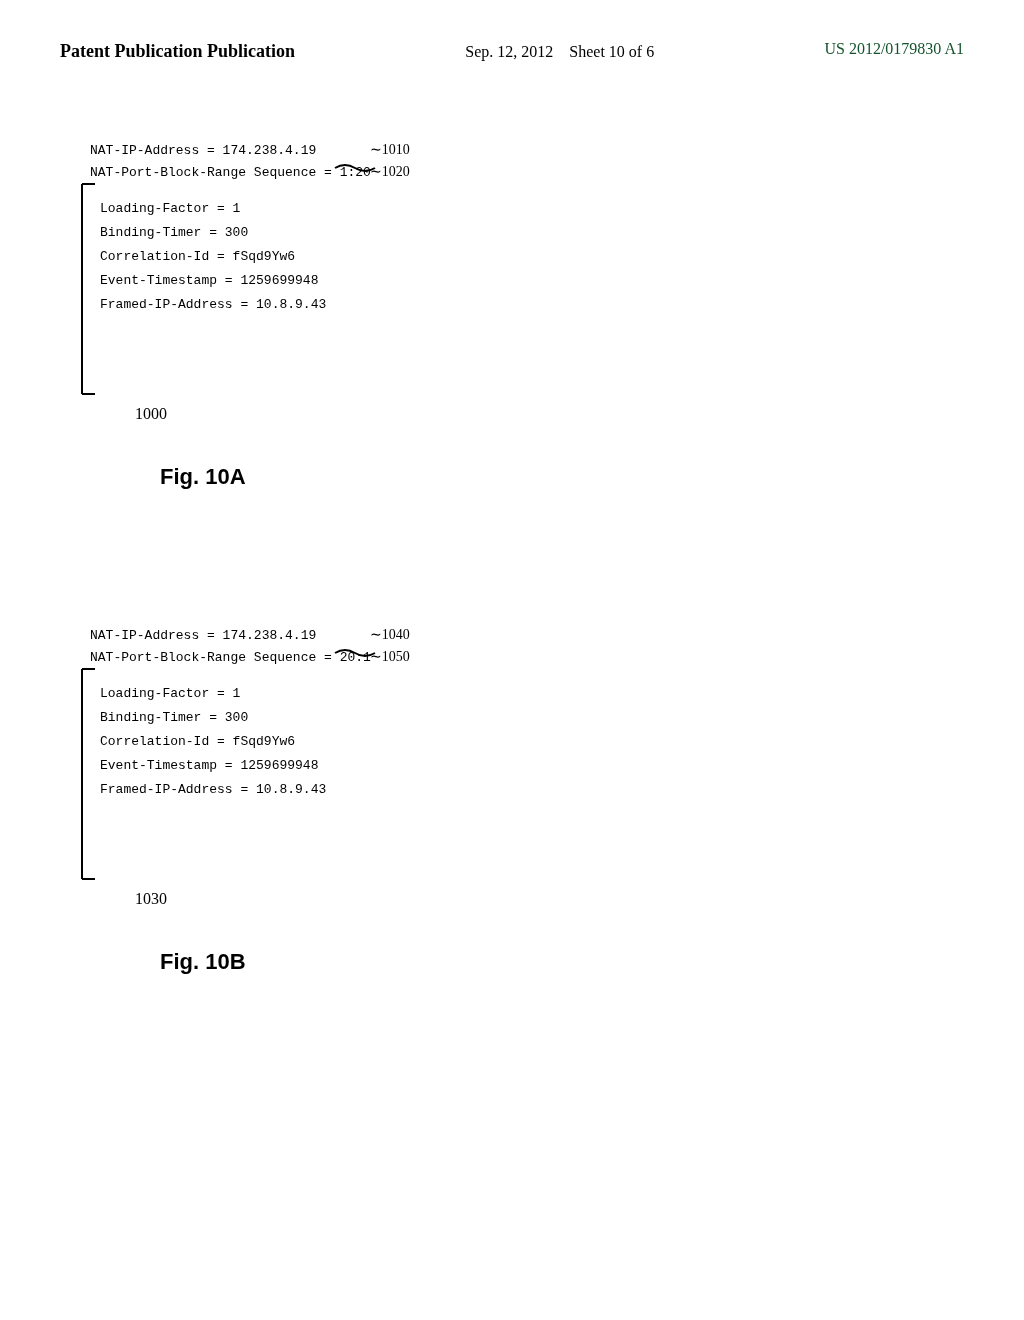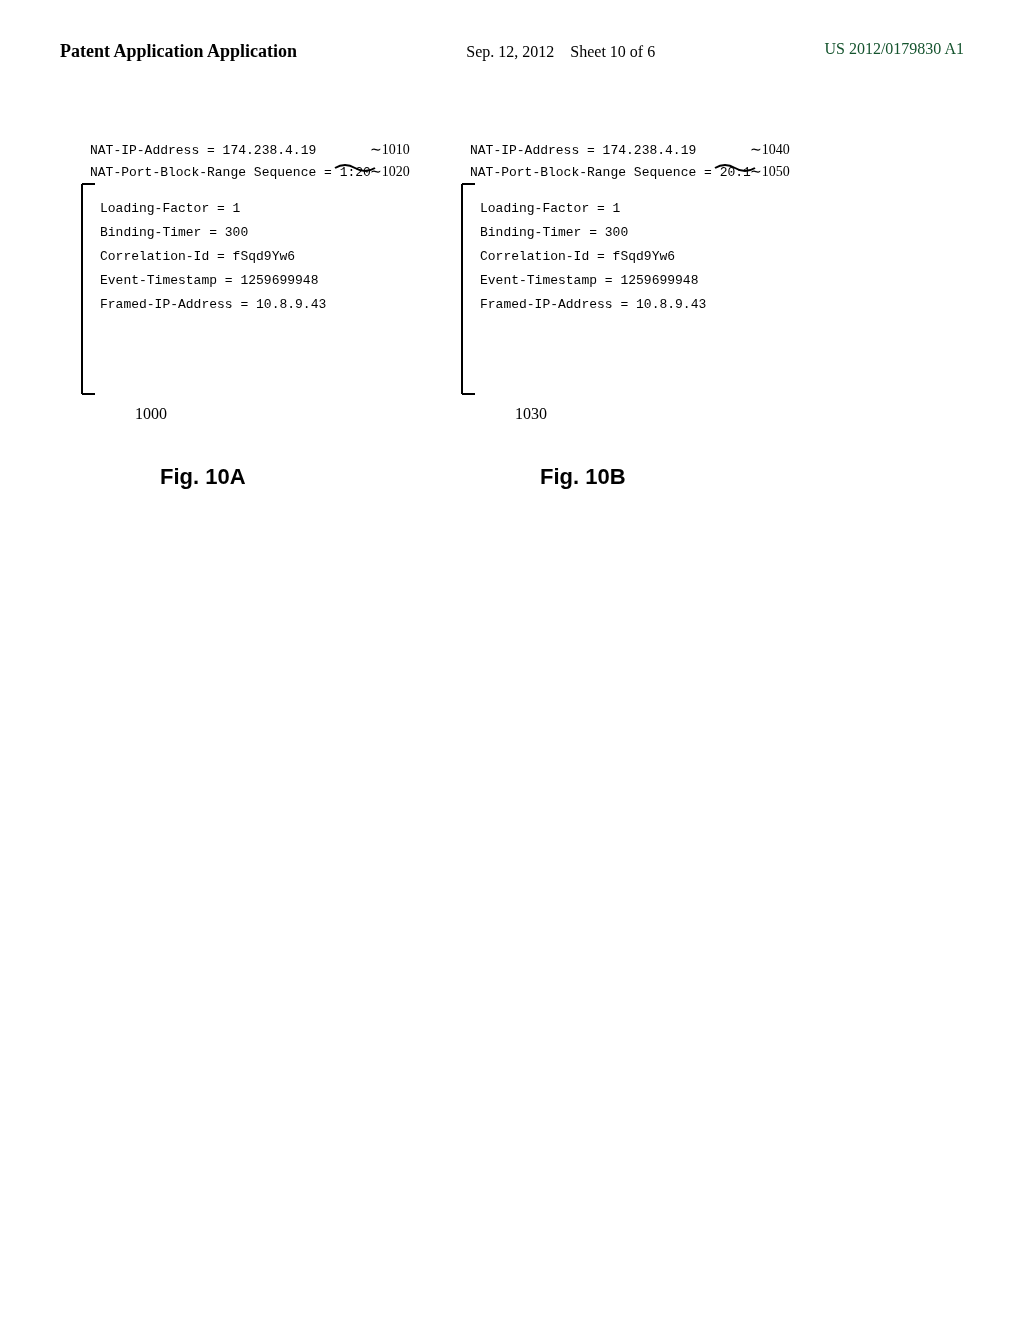--- a/index.html
+++ b/index.html
@@ -54,20 +54,22 @@
     .header-right {
       font-family: 'Times New Roman', Times, serif;
       font-size: 16px;
       color: #14532d;
       text-align: right;
     }
 
     
     .figures-row {
       display: flex;
+      flex-direction: column;
+      gap: 60px;
       margin-top: 40px;
       padding-left: 20px;
     }
 
     .figure-col {
       display: flex;
       flex-direction: column;
       align-items: flex-start;
       min-width: 380px;
     }
@@ -76,21 +78,21 @@
     .diagram-svg-wrapper {
       position: relative;
     }
   </style>
 </head>
 <body>
 
 <div class="page-container">
 
   <div class="header">
-    <div class="header-left">Patent Application Application</div>
+    <div class="header-left">Patent Publication Publication</div>
     <div class="header-center">
       <span>Sep. 12, 2012</span>&nbsp;&nbsp;&nbsp;
       <span>Sheet 10 of 6</span>
     </div>
     <div class="header-right">US 2012/0179830 A1</div>
   </div>
 
   <div class="figures-row">
 
     <div class="figure-col">

